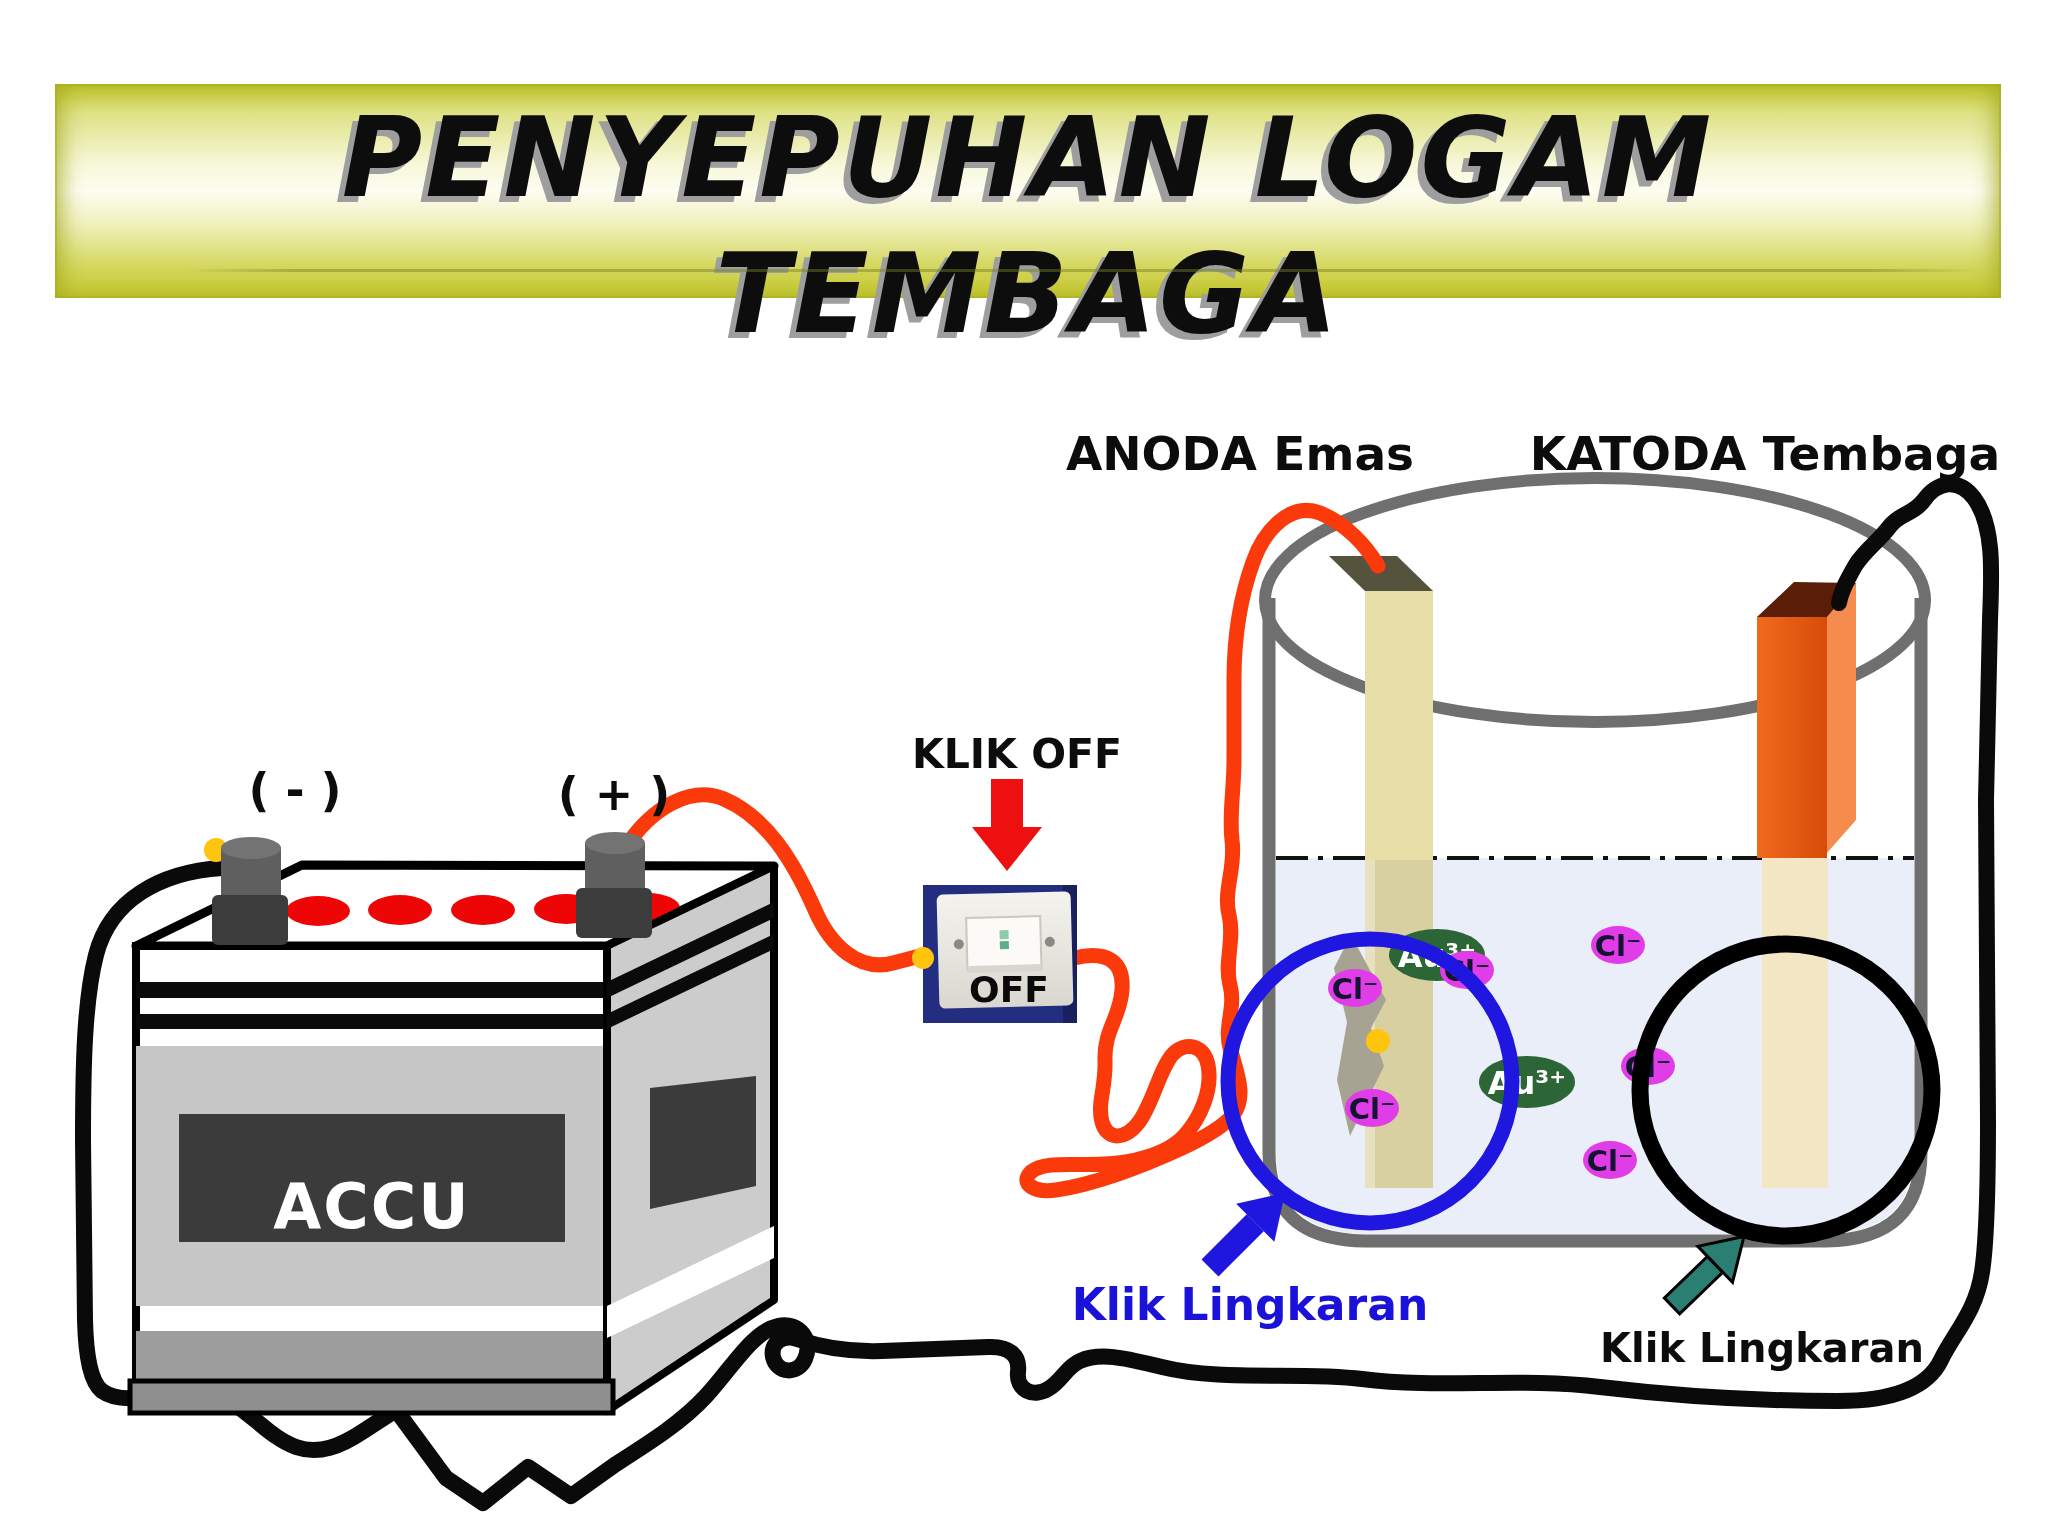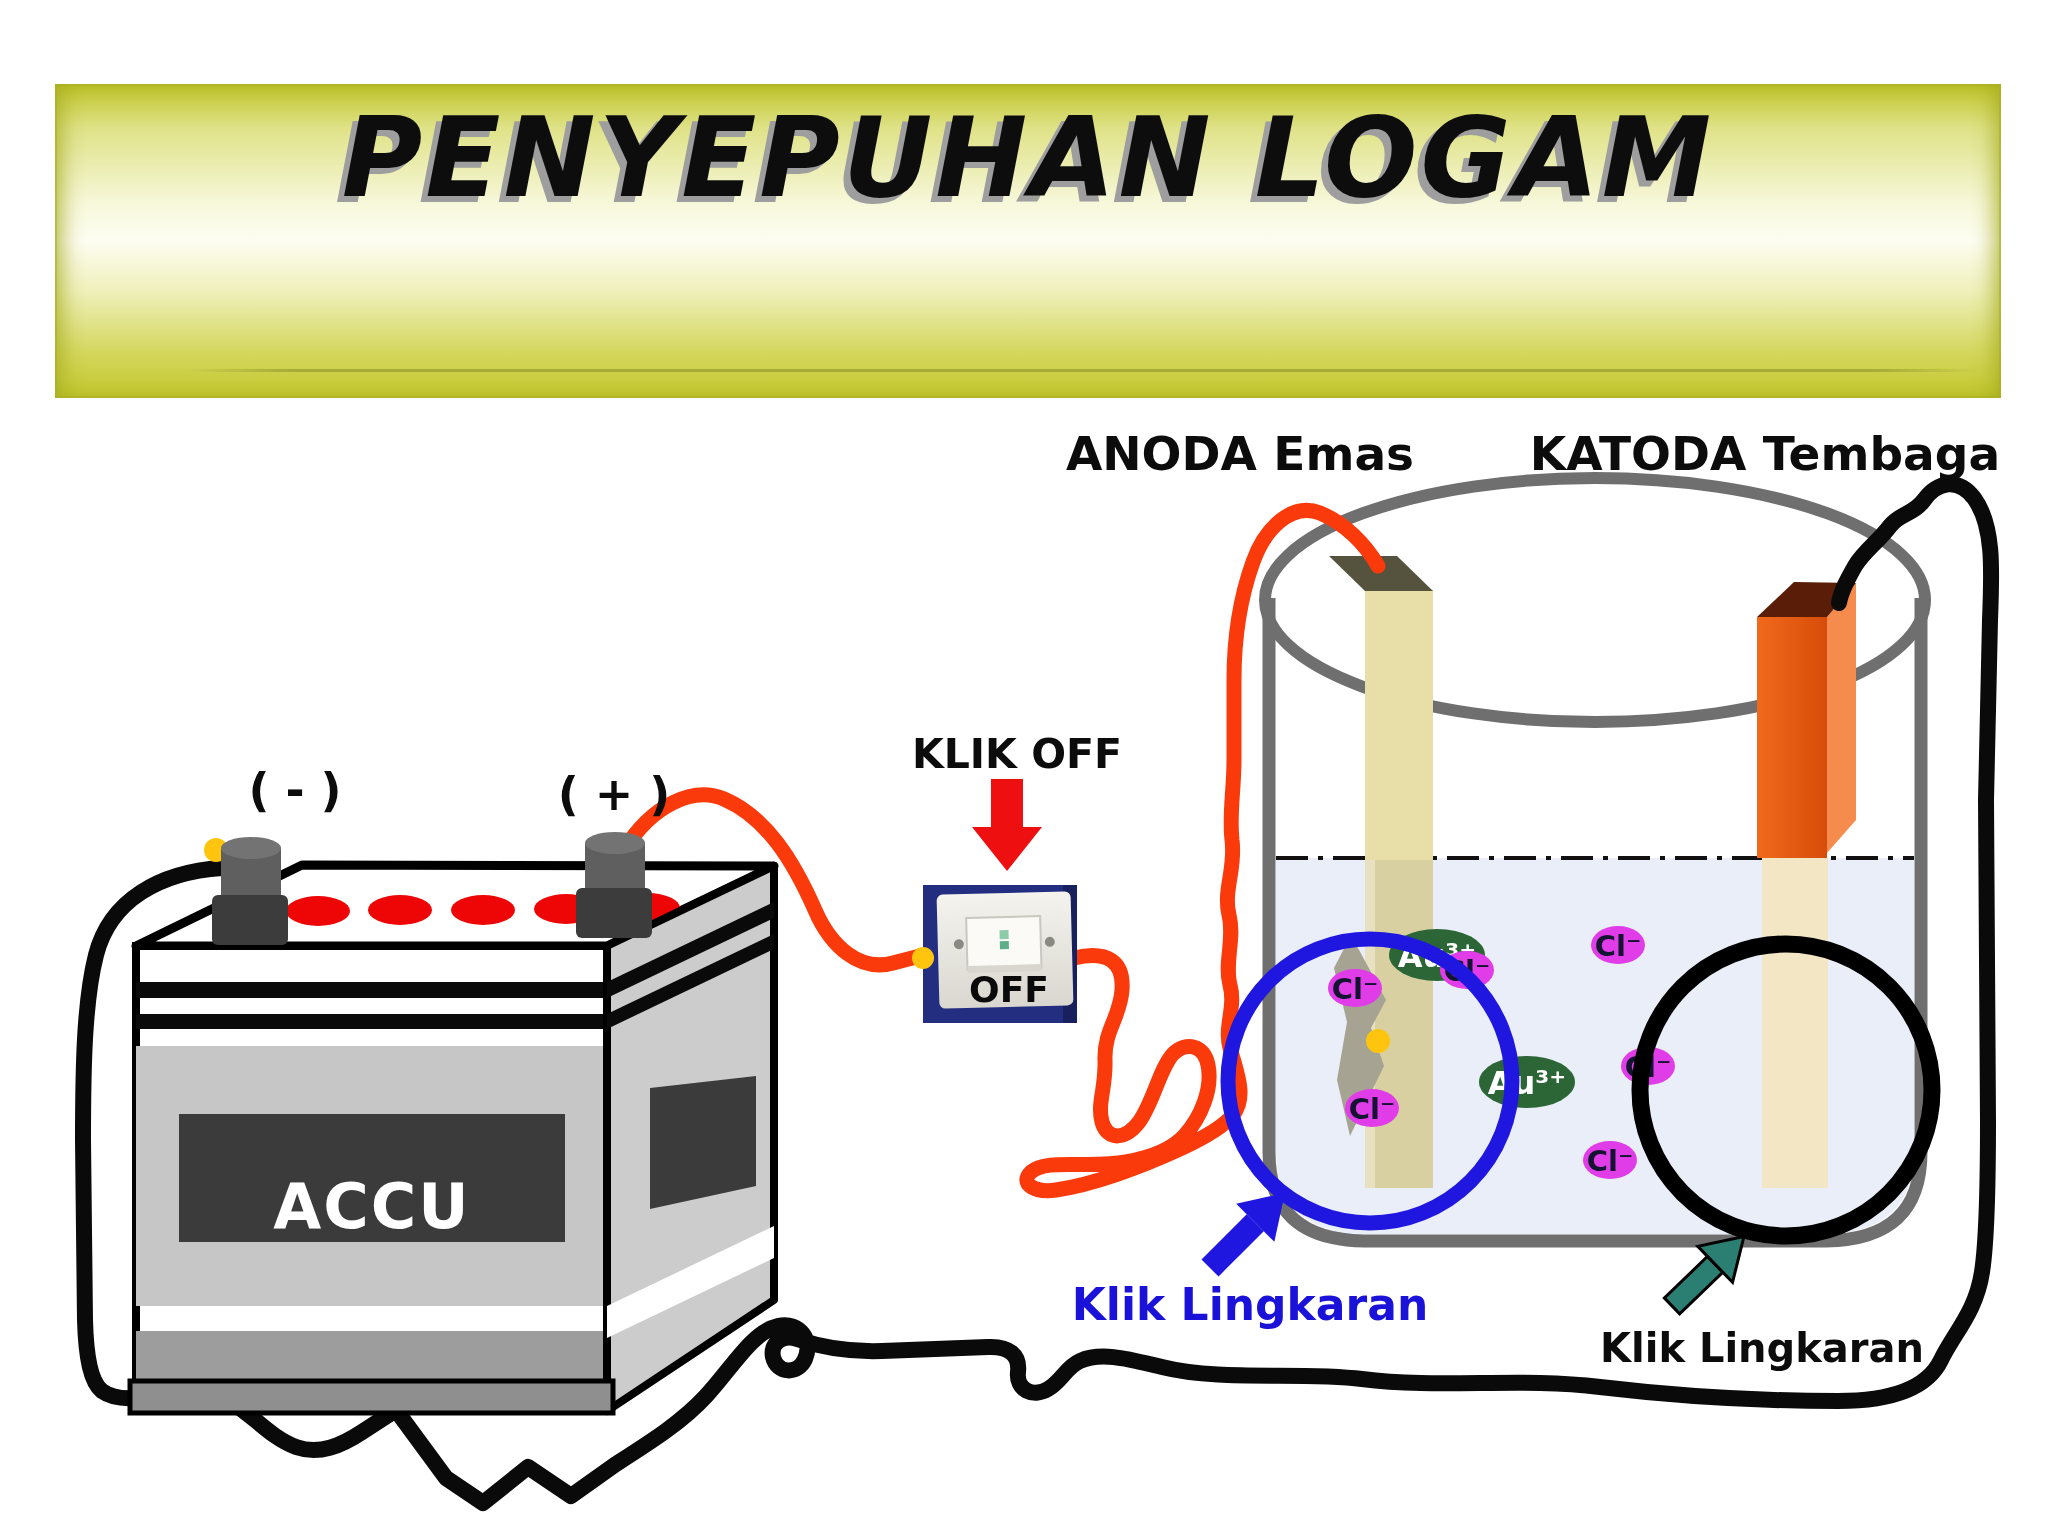--- a/index.html
+++ b/index.html
@@ -1,19 +1,19 @@
 <!DOCTYPE html>
 <html><head>
 <meta charset="utf-8">
 <style>
   html,body{margin:0;padding:0;background:#ffffff;}
   .stage{position:relative;width:2048px;height:1536px;background:#ffffff;overflow:hidden;
          font-family:"DejaVu Sans","Liberation Sans",sans-serif;}
   .stage svg{position:absolute;left:0;top:0;}
-  .banner{position:absolute;left:55px;top:84px;width:1946px;height:314px;
+  .banner{position:absolute;left:55px;top:84px;width:1946px;height:214px;
     background:linear-gradient(180deg,#bfc428 0%,#dfe287 14%,#f7f8da 38%,#fdfdf2 50%,#eff0ba 66%,#d3d65a 86%,#c3c72d 100%);
     box-shadow:inset 0 0 0 2px rgba(170,175,35,.55), inset 14px 0 22px -8px rgba(165,170,30,.85), inset -14px 0 22px -8px rgba(165,170,30,.85);
     display:flex;flex-direction:column;align-items:center;justify-content:flex-start;padding-top:6px;box-sizing:border-box;}
   .banner .t1,.banner .t2{
     font-style:italic;font-weight:bold;color:#0d0d0d;letter-spacing:3px;
     font-size:110px;line-height:136px;white-space:nowrap;
     text-shadow:-7px 6px 0 #9e9e9e;}
   .banner .rule{position:absolute;left:130px;right:20px;bottom:26px;height:3px;
     background:linear-gradient(90deg,rgba(130,135,40,0),rgba(120,125,35,.45) 6%,rgba(120,125,35,.45) 94%,rgba(130,135,40,0));}
   text{font-family:"DejaVu Sans","Liberation Sans",sans-serif;}
@@ -187,16 +187,17 @@
 
     <text class="lbl" x="1240" y="470" text-anchor="middle" font-size="47">ANODA Emas</text>
     <text class="lbl" x="1765" y="470" text-anchor="middle" font-size="47">KATODA Tembaga</text>
     <text class="lbl" x="1017" y="768" text-anchor="middle" font-size="41">KLIK OFF</text>
     <text x="1250" y="1320" text-anchor="middle" font-size="44" font-weight="bold" fill="#1a12d8">Klik Lingkaran</text>
     <text class="lbl" x="1762" y="1362" text-anchor="middle" font-size="40">Klik Lingkaran</text>
   </svg>
 
   <div class="banner">
     <div class="t1">PENYEPUHAN LOGAM</div>
+    <div class="t2">TEMBAGA</div>
     <div class="rule"></div>
   </div>
 
 </div>
 
 </body></html>

